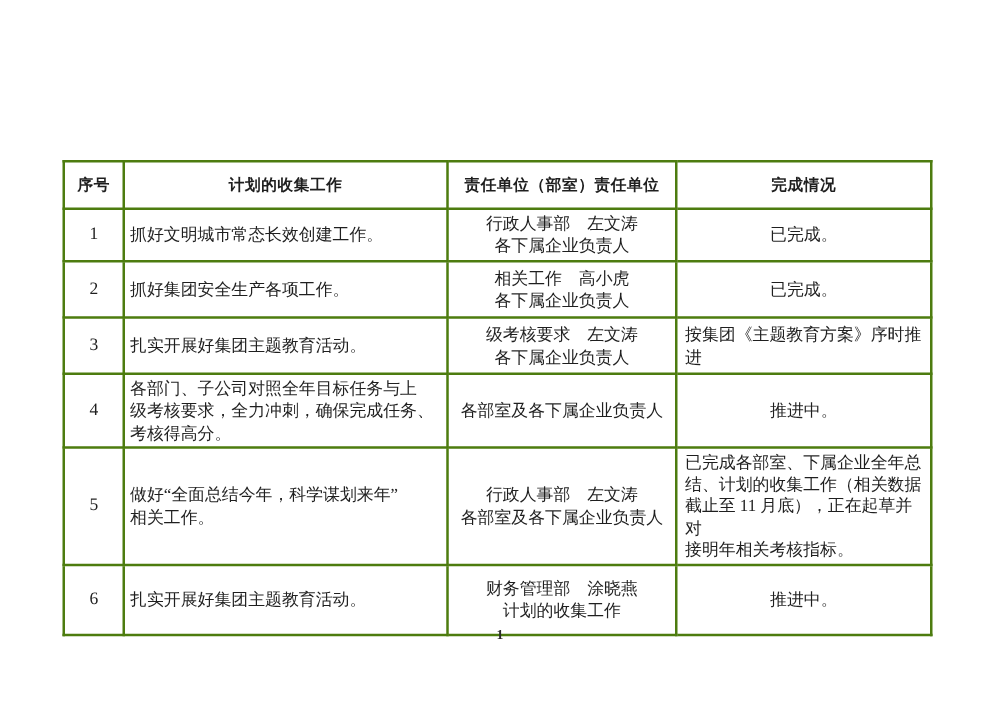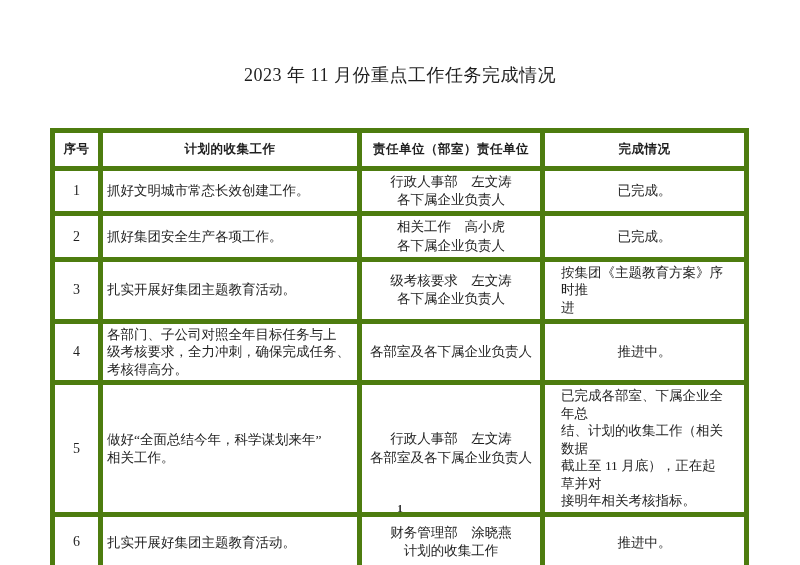--- a/index.html
+++ b/index.html
@@ -30,21 +30,21 @@
   }
   table.task-table {
     position: absolute;
     left: 50px;
     top: 128px;
     width: 694px;
     border-collapse: collapse;
     table-layout: fixed;
   }
   .task-table th, .task-table td {
-    border: 5px solid #4d7c0f;
+    border: 2px solid #4d7c0f;
     padding: 2px 4px;
     vertical-align: middle;
     overflow: hidden;
   }
   .task-table thead tr { height: 38px; }
   .task-table th {
     font-size: 12.5px;
     font-weight: bold;
     text-align: center;
     letter-spacing: 0.5px;
@@ -71,39 +71,38 @@
     line-height: 1.35;
     white-space: pre-line;
   }
   .cell-done {
     text-align: center;
     line-height: 1.3;
     white-space: pre-line;
   }
   .cell-done.align-left {
     text-align: left;
-    padding: 2px 16px;
+    padding: 2px 6px;
   }
   .page-number {
     position: absolute;
     top: 502px;
     left: 0;
     width: 100%;
     text-align: center;
     font-size: 11px;
     font-weight: bold;
     color: #2a2a2a;
   }
 </style>
 </head>
 <body>
 
 <div class="page">
 
-  <h1 class="doc-title">2023 年 11 月份重点工作任务完成情况</h1>
 
   <table class="task-table">
     <colgroup>
       <col style="width:48px">
       <col style="width:259px">
       <col style="width:183px">
       <col style="width:204px">
     </colgroup>
     <thead>
       <tr>

